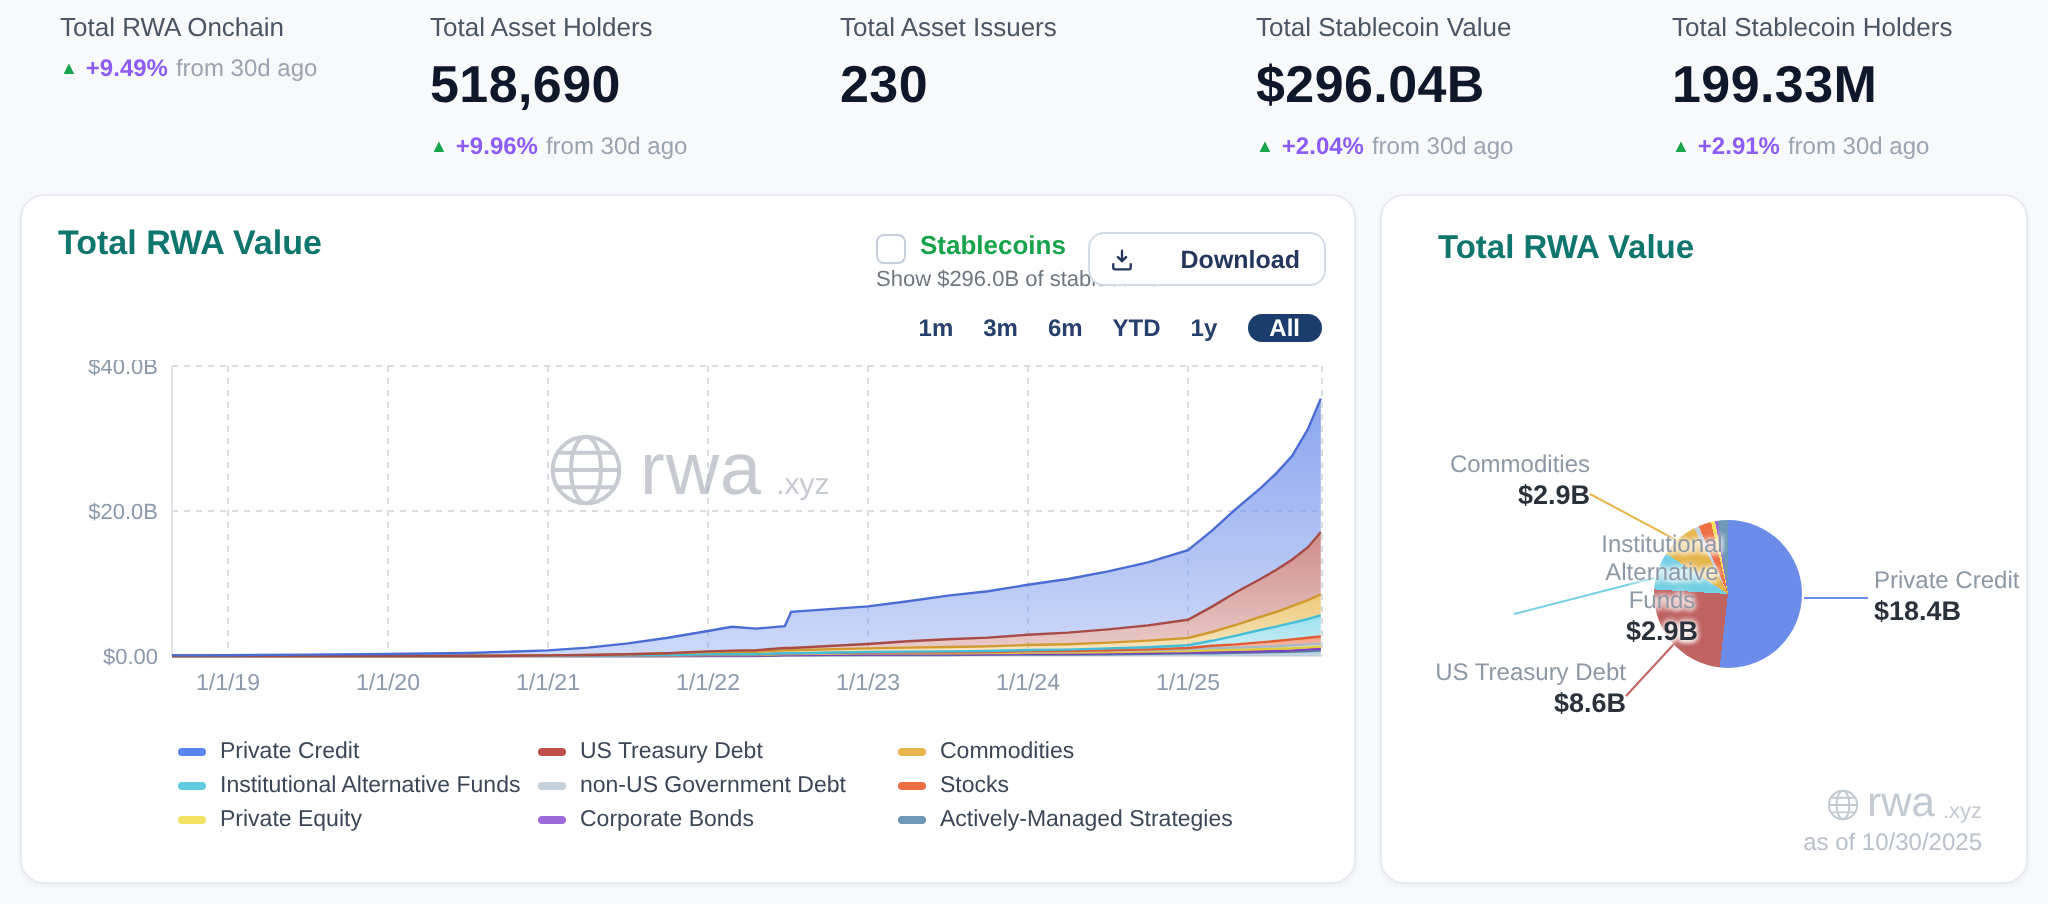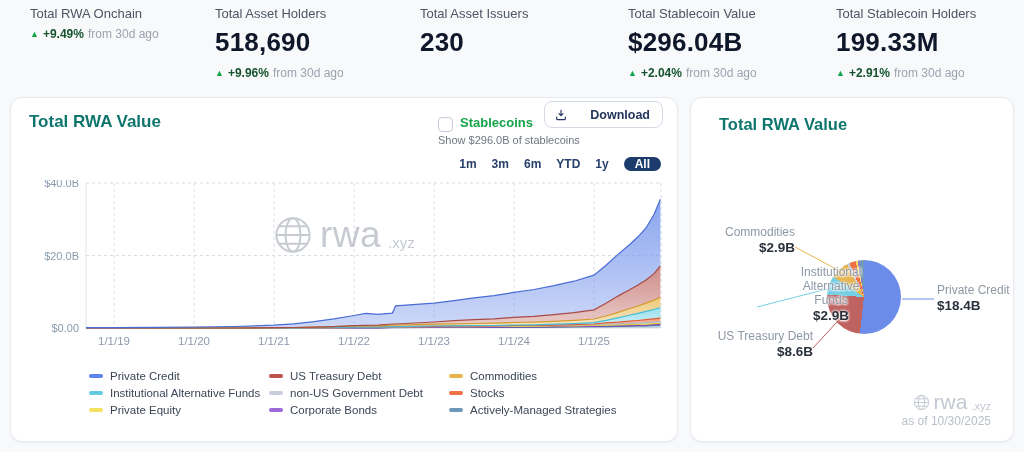--- a/index.html
+++ b/index.html
@@ -11,38 +11,38 @@
     overflow:hidden;
     color:#0f172a;
   }
   
   .stats { position:absolute; top:0; left:0; width:1024px; height:97px; }
   .stat { position:absolute; top:6px; }
   .stat-label { font-size:13px; color:#4b5563; margin-bottom:6px; }
   .stat-value { font-size:26px; font-weight:600; color:#0f172a; letter-spacing:.2px; margin-bottom:8px; }
   .stat-delta { font-size:12px; color:#9aa3af; display:flex; align-items:center; gap:4px; }
   .stat-delta .arrow { color:#16a34a; font-size:9px; }
-  .stat-delta .pct { color:#14532d; font-weight:700; }
+  .stat-delta .pct { color:#8b5cf6; font-weight:700; }
   
   .card {
     position:absolute; background:#fff; border:1px solid #e7eaf0; border-radius:12px;
     box-shadow:0 1px 2px rgba(16,24,40,.05);
   }
   .card-left { left:10px; top:97px; width:668px; height:345px; }
   .card-right { left:690px; top:97px; width:324px; height:345px; }
   .card-title { position:absolute; left:18px; top:14px; font-size:17px; font-weight:700; color:#0f766e; }
   .card-right .card-title { left:28px; top:17px; font-size:16.5px; }
   
   .stablecoins { position:absolute; left:427px; top:17px; width:150px; }
   .checkbox { position:absolute; left:0; top:2px; width:15px; height:15px; border:1.5px solid #c6cedb; border-radius:4px; background:#fff; }
   .stablecoins-label { position:absolute; left:22px; top:0; font-size:13px; font-weight:600; color:#16a34a; }
   .stablecoins-caption { position:absolute; left:0; top:19px; width:160px; font-size:11px; color:#6f7680; white-space:nowrap; }
   
   .download-btn {
-    position:absolute; right:14px; top:3px; height:27px; padding:0 12px 0 9px;
+    position:absolute; right:14px; top:18px; height:27px; padding:0 12px 0 9px;
     display:flex; align-items:center; gap:22px;
     background:#fff; border:1px solid #d4dbe5; border-radius:8px;
     font-family:inherit; font-size:12.5px; font-weight:700; color:#24365c; cursor:pointer;
   }
   .download-btn svg { width:14px; height:14px; }
   
   .ranges { position:absolute; right:16px; top:54px; height:24px; display:flex; align-items:center; gap:15px;
     font-size:12px; font-weight:700; color:#27406b; }
   .range { cursor:pointer; }
   .range.active { background:#1d3c6e; color:#fff; border-radius:999px; padding:0 11px; }

